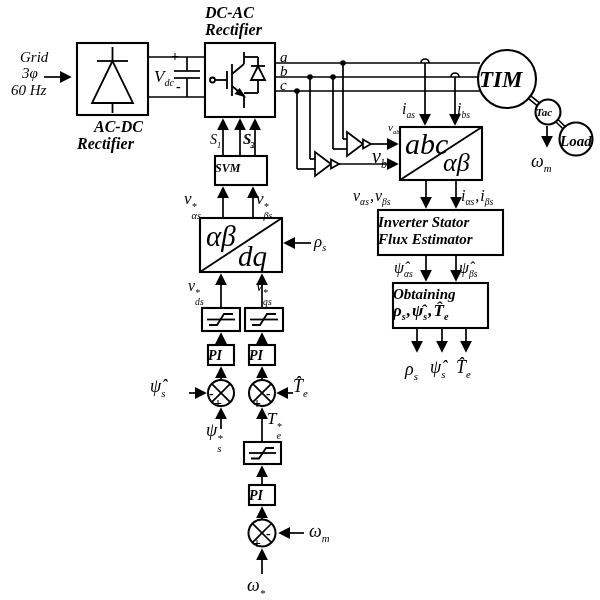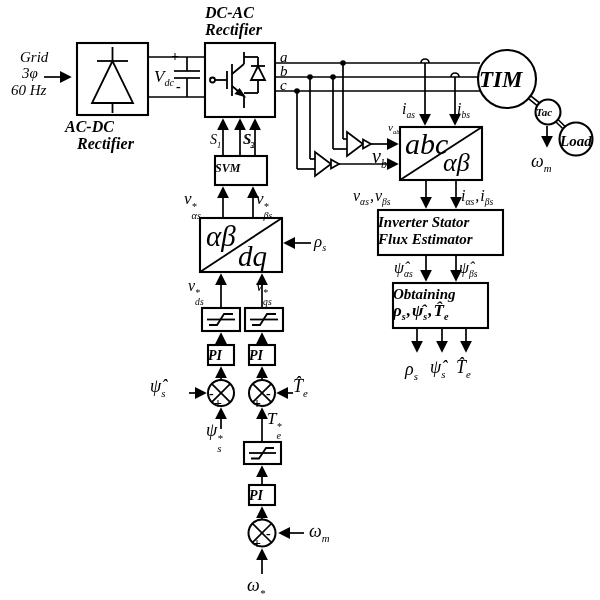--- a/index.html
+++ b/index.html
@@ -182,21 +182,21 @@
     <circle cx="507" cy="79" r="29"></circle>
     <circle cx="548" cy="112" r="12.5"></circle>
     <circle cx="576" cy="139" r="16.5"></circle>
   </g>
 </svg>
 
 <div class="lbl" style="left:20px;top:50px;font-size:15px">Grid</div>
 <div class="lbl" style="left:22px;top:66px;font-size:15px">3φ</div>
 <div class="lbl" style="left:11px;top:83px;font-size:15px">60 Hz</div>
 
-<div class="lbl ctr" style="left:65px;top:119px;width:71px;font-size:16px">AC-DC</div>
+<div class="lbl ctr" style="left:94px;top:119px;width:71px;font-size:16px">AC-DC</div>
 <div class="lbl ctr" style="left:77px;top:136px;width:71px;font-size:16px">Rectifier</div>
 <div class="lbl ctr" style="left:205px;top:5px;width:70px;font-size:16px">DC-AC</div>
 <div class="lbl ctr" style="left:205px;top:22px;width:70px;font-size:16px">Rectifier</div>
 
 <div class="lbl" style="left:154px;top:68px;font-size:17px"><span>V</span><sub>dc</sub></div>
 <div class="sg" style="left:171px;top:50px">+</div>
 <div class="sg" style="left:176px;top:80px">-</div>
 
 <div class="lbl" style="left:280px;top:50px;font-size:15px">a</div>
 <div class="lbl" style="left:280px;top:64px;font-size:15px">b</div>

